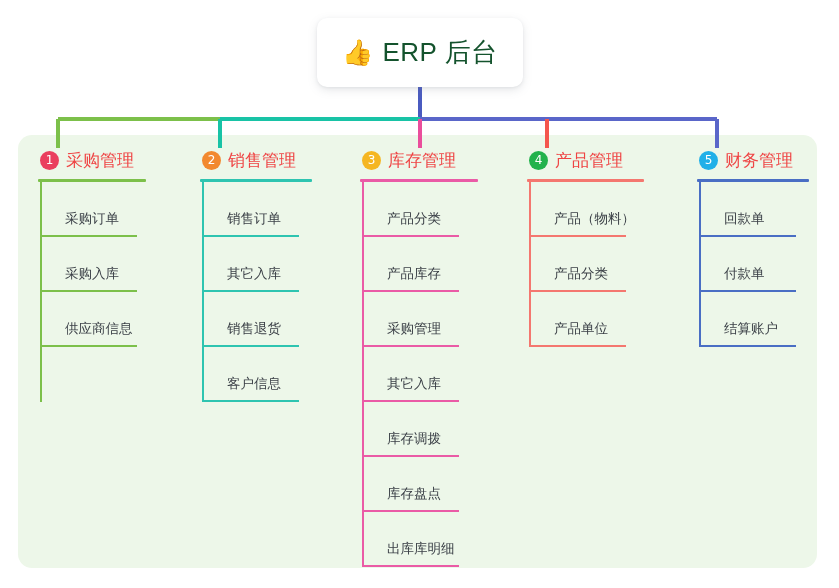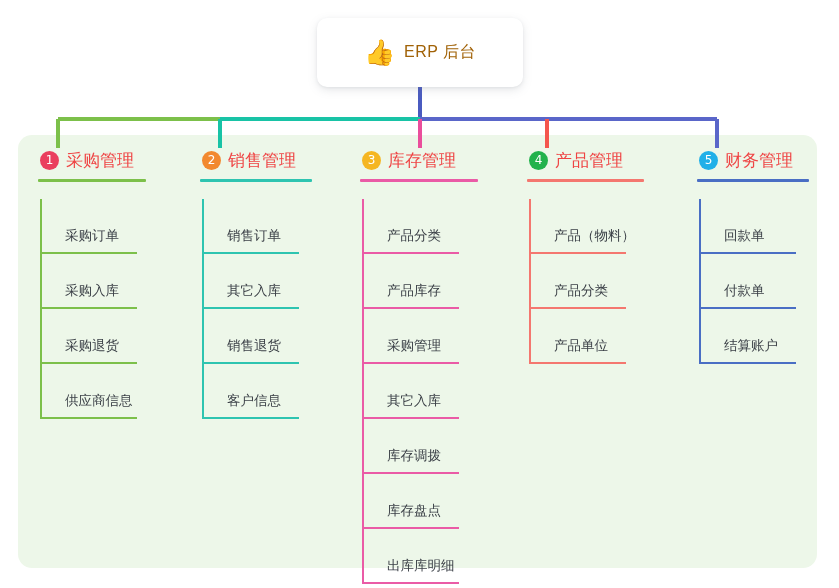--- a/index.html
+++ b/index.html
@@ -46,22 +46,22 @@
     justify-content: center;
     gap: 9px;
   }
   #root-emoji {
     font-size: 25px;
     line-height: 1;
     font-family: "DejaVu Sans", sans-serif;
     color: #e8a33d;
   }
   #root-title {
-    font-size: 16px;
-    color: #a16207;
+    font-size: 26px;
+    color: #14532d;
     letter-spacing: 0.5px;
     white-space: nowrap;
   }
 
   
   #links {
     position: absolute;
     left: 0;
     top: 0;
     width: 839px;
@@ -99,21 +99,21 @@
   }
   .col-rule {
     height: 3px;
     border-radius: 1px;
     margin-top: 7px;
   }
 
   
   .leaves {
     position: relative;
-    margin-top: 17px;
+    margin-top: 0;
     padding-left: 2px;
     text-align: right;
   }
   .spine {
     position: absolute;
     left: 2px;
     top: 0;
     width: 2px;
   }
   .leaf {
@@ -173,24 +173,20 @@
           <div class="spine" style="background: rgb(124, 192, 74); height: 220px;"></div>
           <div class="leaf">
             <span class="leaf-label">采购订单</span>
             <div class="leaf-rule" style="background: rgb(124, 192, 74);"></div>
           </div>
           <div class="leaf">
             <span class="leaf-label">采购入库</span>
             <div class="leaf-rule" style="background: rgb(124, 192, 74);"></div>
           </div>
           <div class="leaf">
-            <span class="leaf-label">采购退货</span>
-            <div class="leaf-rule" style="background: rgb(124, 192, 74);"></div>
-          </div>
-          <div class="leaf">
             <span class="leaf-label">供应商信息</span>
             <div class="leaf-rule" style="background: rgb(124, 192, 74);"></div>
           </div>
         </div>
       </div>
       <div class="column" style="left: 200px;">
         <div class="col-head">
           <span class="badge" style="background: rgb(242, 137, 47);">2</span>
           <span class="col-title">销售管理</span>
         </div>

